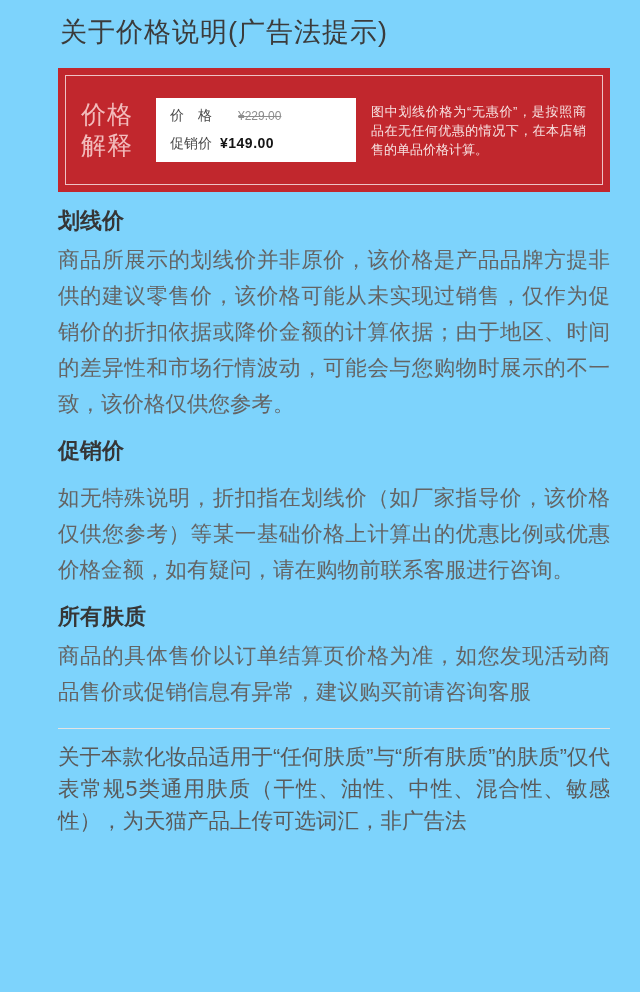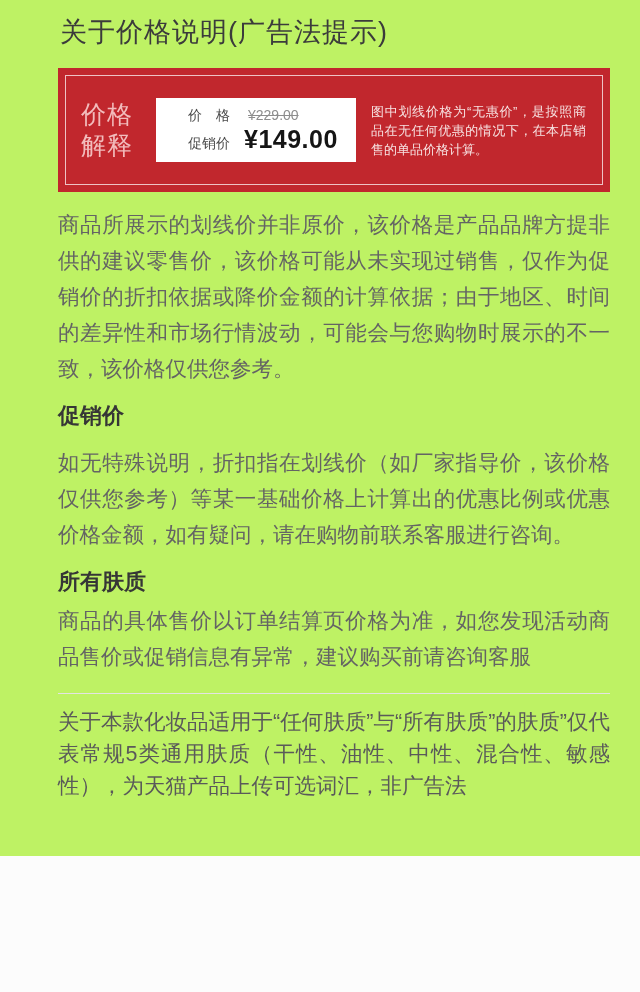--- a/index.html
+++ b/index.html
@@ -4,23 +4,23 @@
 <style>
   html, body {
     margin: 0;
     padding: 0;
     background: #fcfcfc;
     font-family: "Liberation Sans", "DejaVu Sans", sans-serif;
   }
   .viewport {
     position: relative;
     width: 640px;
-    height: 856px;
+    height: 992px;
     overflow: hidden;
-    background: #bef264;
+    background: #7dd3fc;
   }
   .page {
     box-sizing: border-box;
     padding: 14px 30px 0 58px;
   }
   .title {
     margin: 0 0 18px 2px;
     font-size: 27px;
     font-weight: 500;
     color: #3b3b3b;
@@ -48,43 +48,42 @@
     font-size: 25px;
     line-height: 31px;
     color: #f2bcbc;
     letter-spacing: 1px;
   }
   .price-card {
     width: 200px;
     height: 64px;
     background: #ffffff;
     box-sizing: border-box;
-    padding: 9px 32px;
+    padding: 9px 14px;
     display: flex;
     flex-direction: column;
     justify-content: space-between;
   }
   .price-row { display: flex; align-items: baseline; }
   .price-key {
     font-size: 14px;
     color: #4a4a4a;
     width: 50px;
     flex: none;
   }
   .price-strike {
-    font-size: 14px;
+    font-size: 12px;
     color: #8d8d8d;
     text-decoration: line-through;
-    margin-left: 10px;
+    margin-left: 18px;
   }
   .price-promo {
-    font-size: 25px;
+    font-size: 14px;
     font-weight: 700;
     color: #151515;
-    margin-left: 6px;
     letter-spacing: 0.5px;
   }
   .banner-right {
     margin-left: 15px;
     width: 215px;
   }
   .banner-desc {
     margin: 0;
     font-size: 13px;
     line-height: 19px;
@@ -158,20 +157,21 @@
           <span class="price-promo">¥149.00</span>
         </div>
       </div>
 
       <div class="banner-right">
         <p class="banner-desc">图中划线价格为“无惠价”，是按照商品在无任何优惠的情况下，在本店销售的单品价格计算。</p>
       </div>
     </div>
 
     <div class="section">
+      <h2 class="section-heading">划线价</h2>
       <p class="section-body">商品所展示的划线价并非原价，该价格是产品品牌方提非供的建议零售价，该价格可能从未实现过销售，仅作为促销价的折扣依据或降价金额的计算依据；由于地区、时间的差异性和市场行情波动，可能会与您购物时展示的不一致，该价格仅供您参考。</p>
     </div>
 
     <div class="section">
       <h2 class="section-heading">促销价</h2>
     </div>
 
     <div class="section">
       <p class="section-body">如无特殊说明，折扣指在划线价（如厂家指导价，该价格仅供您参考）等某一基础价格上计算出的优惠比例或优惠价格金额，如有疑问，请在购物前联系客服进行咨询。</p>
     </div>

